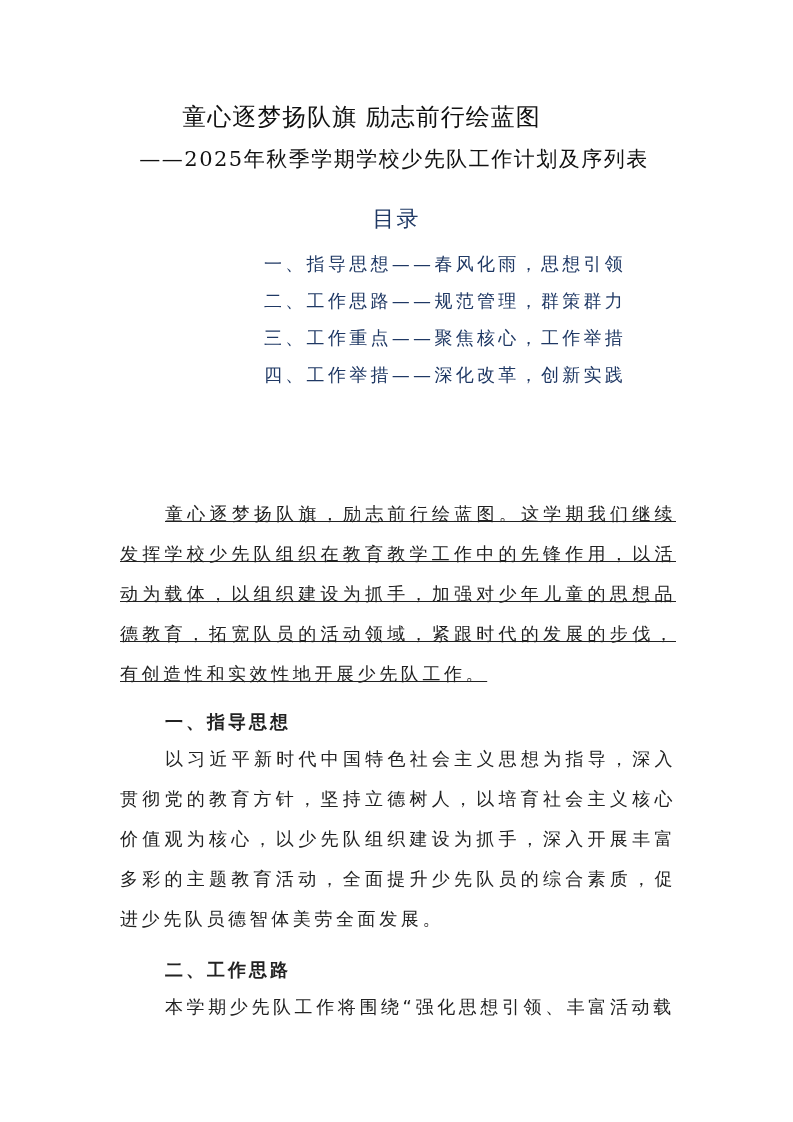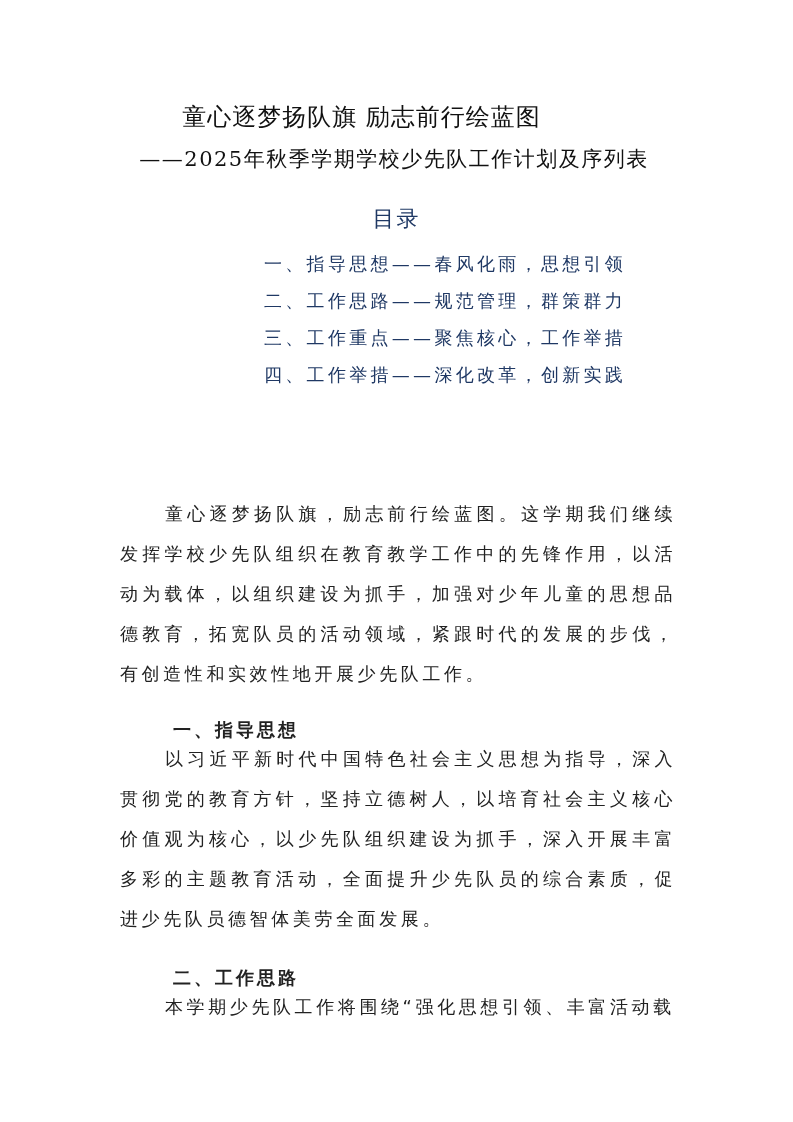--- a/index.html
+++ b/index.html
@@ -29,38 +29,38 @@
     .body-text {
       position: absolute; left: 120px; width: 556px;
       font-family: "DejaVu Sans", sans-serif;
       color: #222; font-size: 18px; line-height: 40px;
       letter-spacing: 3.6px; text-align: justify; margin: 0;
     }
     .indent { text-indent: 45px; }
     .section-heading {
       position: absolute; left: 165px;
       font-family: "DejaVu Sans", sans-serif; font-weight: bold;
-      color: #222; font-size: 18px; letter-spacing: 3px; margin: 8px;
+      color: #222; font-size: 18px; letter-spacing: 3px; margin: 0;
     }
   </style>
 </head>
 <body>
 
 <div class="page">
   <div class="title">童心逐梦扬队旗 励志前行绘蓝图</div>
   <div class="subtitle">——2025年秋季学期学校少先队工作计划及序列表</div>
 
   <div class="toc-heading">目录</div>
   <ul class="toc-list">
     <li class="toc-item">一、指导思想——春风化雨，思想引领</li>
     <li class="toc-item">二、工作思路——规范管理，群策群力</li>
     <li class="toc-item">三、工作重点——聚焦核心，工作举措</li>
     <li class="toc-item">四、工作举措——深化改革，创新实践</li>
   </ul>
 
-  <p class="body-text indent" style="top:494px;">童心逐梦扬队旗，励志前行绘蓝图。这学期我们继续发挥学校少先队组织在教育教学工作中的先锋作用，以活动为载体，以组织建设为抓手，加强对少年儿童的思想品德教育，拓宽队员的活动领域，紧跟时代的发展的步伐，有创造性和实效性地开展少先队工作。</p>
+  <p class="body-text indent" style="top:494px;text-decoration:underline;">童心逐梦扬队旗，励志前行绘蓝图。这学期我们继续发挥学校少先队组织在教育教学工作中的先锋作用，以活动为载体，以组织建设为抓手，加强对少年儿童的思想品德教育，拓宽队员的活动领域，紧跟时代的发展的步伐，有创造性和实效性地开展少先队工作。</p>
 
   <p class="section-heading" style="top:710px;">一、指导思想</p>
   <p class="body-text indent" style="top:739px;">以习近平新时代中国特色社会主义思想为指导，深入贯彻党的教育方针，坚持立德树人，以培育社会主义核心价值观为核心，以少先队组织建设为抓手，深入开展丰富多彩的主题教育活动，全面提升少先队员的综合素质，促进少先队员德智体美劳全面发展。</p>
 
   <p class="section-heading" style="top:958px;">二、工作思路</p>
   <p class="body-text indent" style="top:987px;">本学期少先队工作将围绕“强化思想引领、丰富活动载</p>
 </div>
 
 </body></html>

